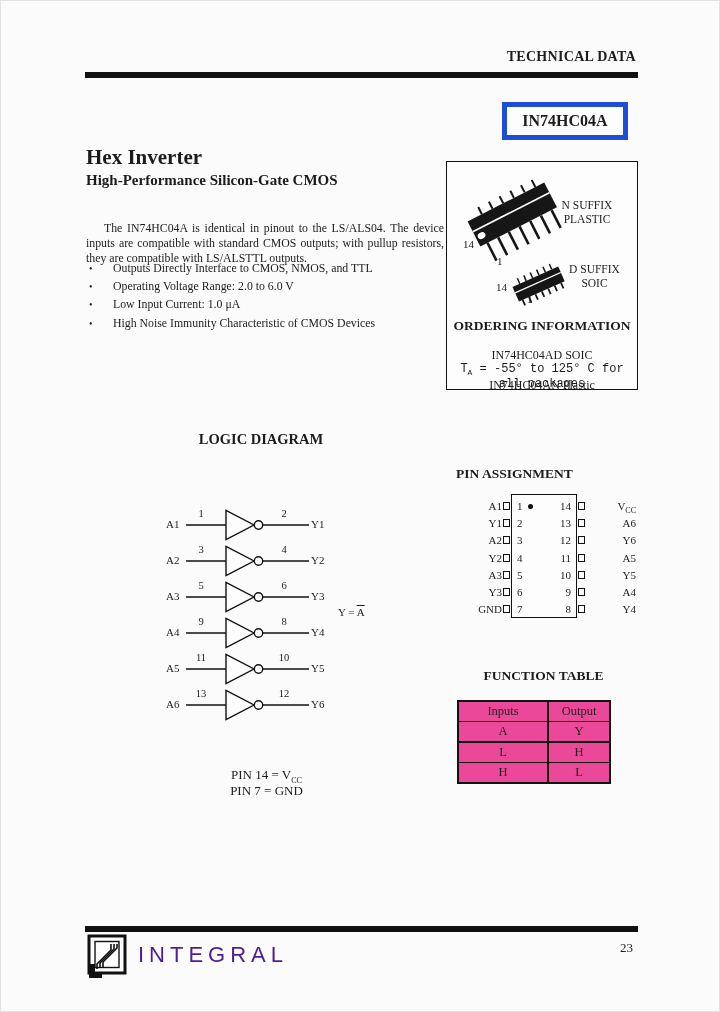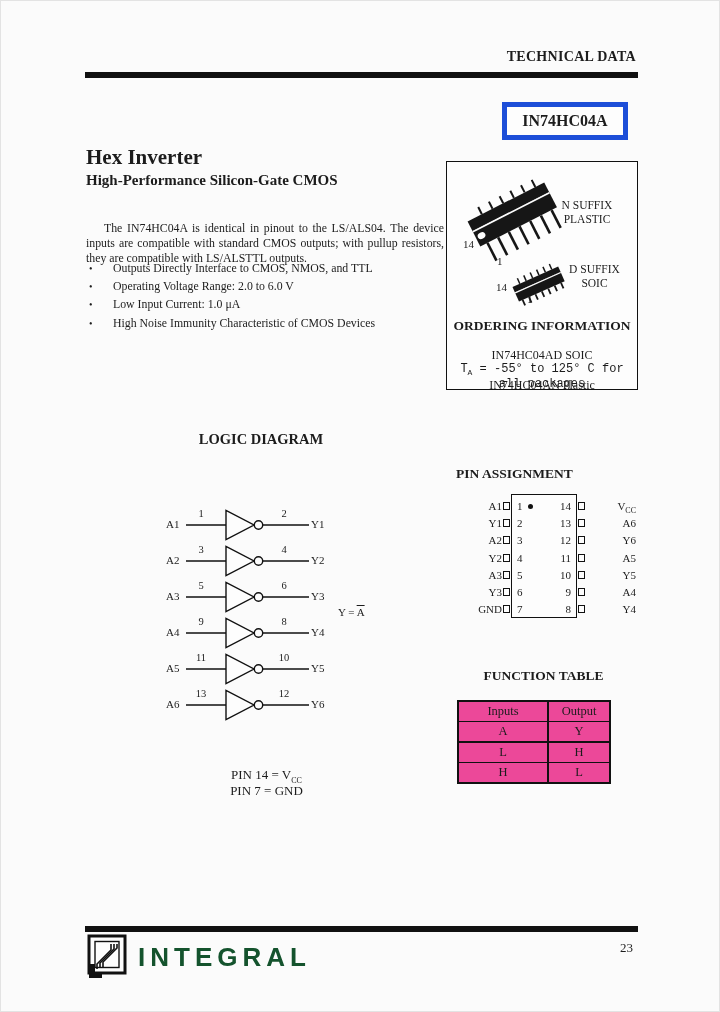--- a/index.html
+++ b/index.html
@@ -57,21 +57,21 @@
   
   .ft-title{left:455px;top:667px;width:175px;text-align:center;font-size:13.5px;font-weight:bold;}
   .ft{left:456px;top:699px;border-collapse:collapse;background:#ec4899;}
   .ft td{border:1px solid #111;text-align:center;font-size:12.5px;height:19px;padding:0;}
   .ft td.c1{width:88px;border-right:2.5px solid #111;}
   .ft td.c2{width:60px;}
   table.ft{border:2.5px solid #111;}
   tr.thick td{border-bottom:2.5px solid #111;}
   
   .brand-text{left:137px;top:941px;font-family:"Liberation Sans", sans-serif;
-    font-weight:bold;font-size:26px;letter-spacing:5px;color:#14532d;}
+    font-weight:normal;font-size:22px;letter-spacing:5px;color:#4c1d95;}
   .page-num{top:939px;right:86px;font-size:13px;}
   .logo{left:85px;top:933px;}
 </style>
 </head>
 <body>
 
 <div class="page">
 
   <div class="abs tech-data">TECHNICAL DATA</div>
   <div class="abs rule top"></div>

